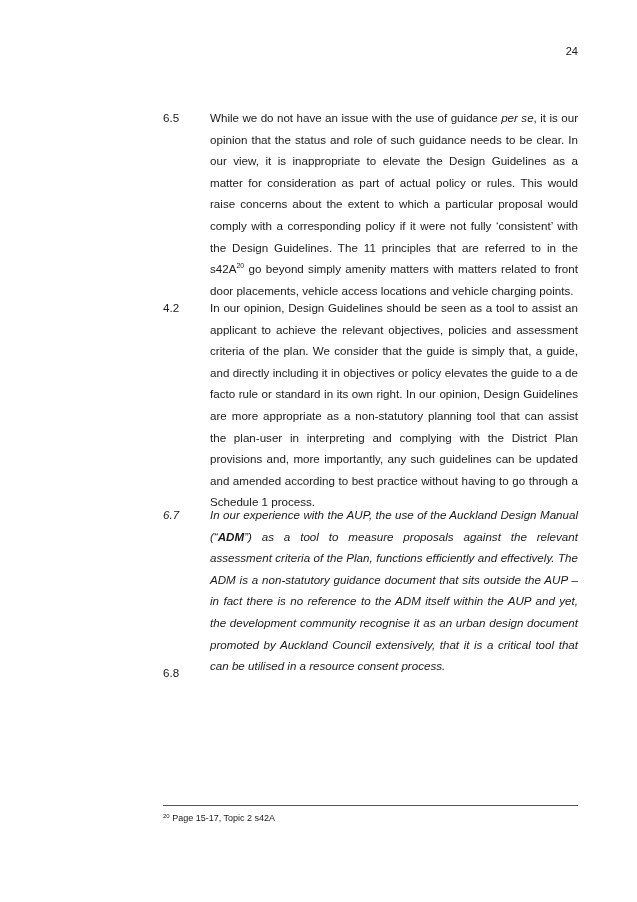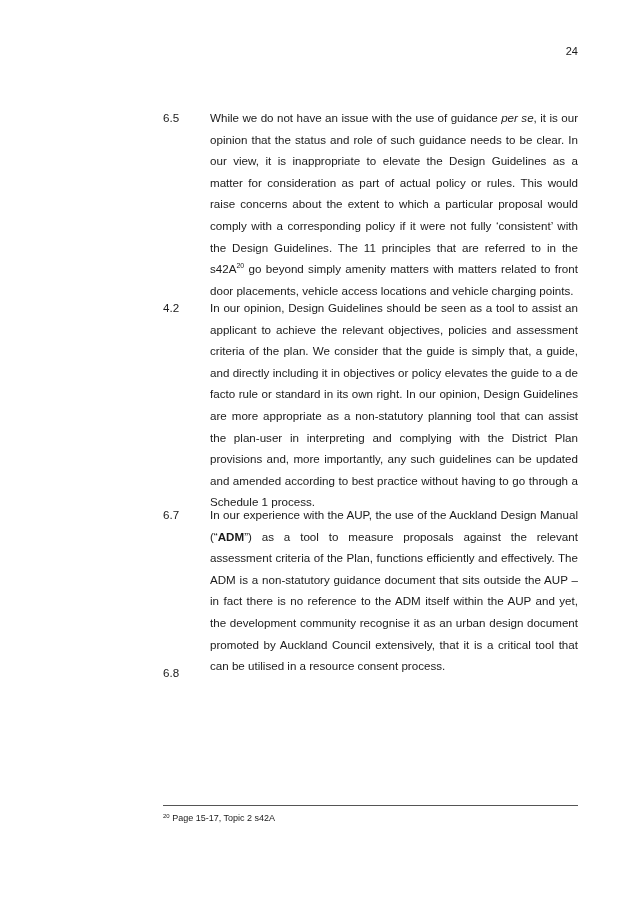--- a/index.html
+++ b/index.html
@@ -4,21 +4,21 @@
 <style>
   html, body { margin: 0; padding: 0; background: #ffffff; }
   body { width: 637px; height: 902px; position: relative; overflow: hidden;
          font-family: "Liberation Sans", sans-serif; color: #1a1a1a; }
   .page-number { position: absolute; top: 45px; right: 59px; font-size: 11px; }
   .para { position: absolute; left: 163px; width: 415px; font-size: 11.6px; line-height: 21.6px; }
   .para .num { position: absolute; left: 0; top: 0; }
   .para .body { margin-left: 47px; text-align: justify; }
   #p65 { top: 91px; margin-top: 16px; }
   #p66 { top: 297px; }
-  #p67 { top: 504px; }
+  #p67 { top: 504px; font-style: italic; }
   #p68 { top: 662px; }
   sup { font-size: 7px; line-height: 0; vertical-align: 5px; }
   .rule { position: absolute; left: 163px; top: 805px; width: 415px; height: 0; border-top: 1.2px solid #555; }
   .footnote { position: absolute; left: 163px; top: 813px; font-size: 9px; }
   .footnote sup { font-size: 6px; vertical-align: 3px; }
 </style>
 </head>
 <body>
 
 <div class="page-number">24</div>

